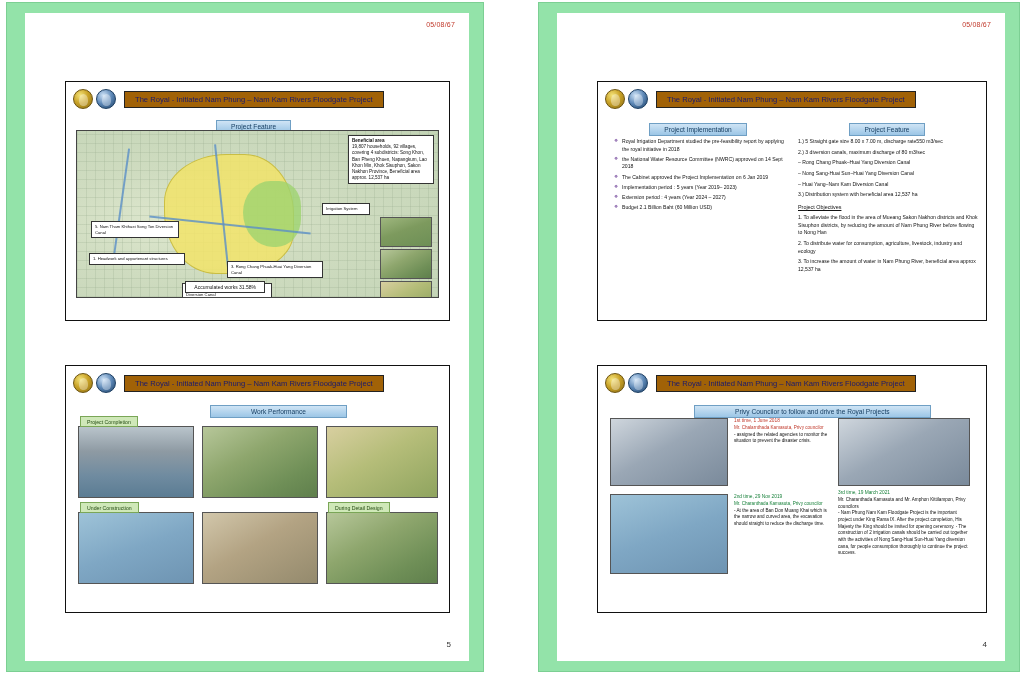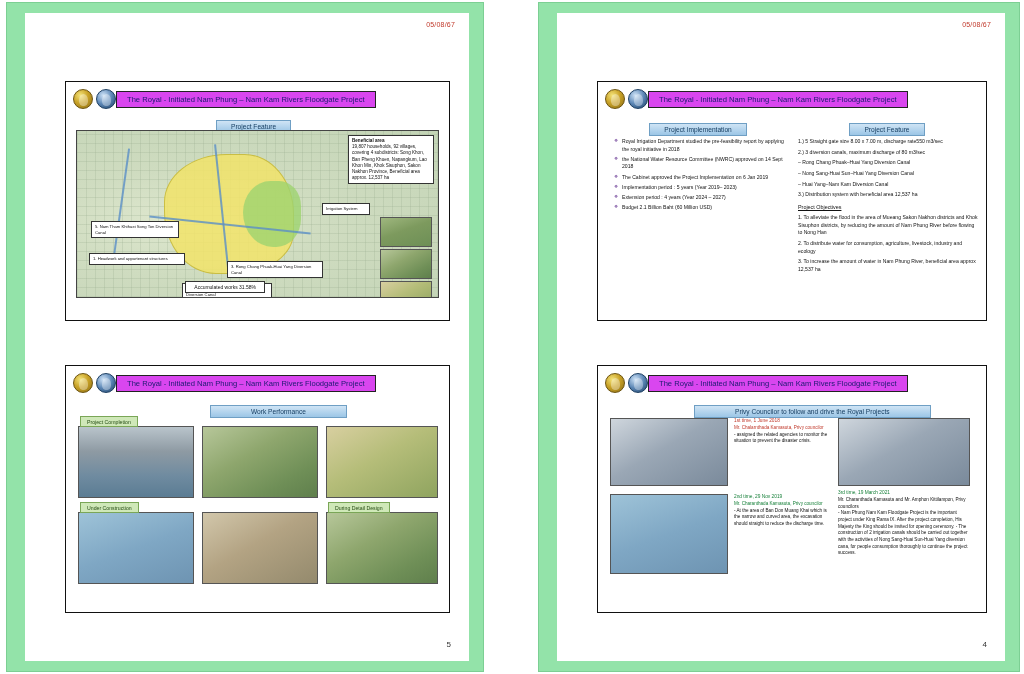--- a/index.html
+++ b/index.html
@@ -71,26 +71,27 @@
     border-color: #1d3f63;
   }
   .logo::after {
     content: "";
     position: absolute; left: 5px; top: 4px;
     width: 9px; height: 12px;
     background: rgba(255,255,255,.35);
     border-radius: 50% 50% 40% 40%;
   }
   .title-box {
+    margin-left: 8px;
     flex: 0 1 auto;
     border: 1px solid #222;
     padding: 3px 10px;
     font-size: 7.6px;
     color: #1a1a6e;
-    background: #d946ef;
+    background: #a16207;
     white-space: nowrap;
   }
 
   
   .ribbon {
     display: inline-block;
     background: linear-gradient(180deg,#cfe4f5 0%, #9cc6e6 100%);
     border: 1px solid #6f9fc4;
     color: #123a5e;
     font-size: 6.6px;

